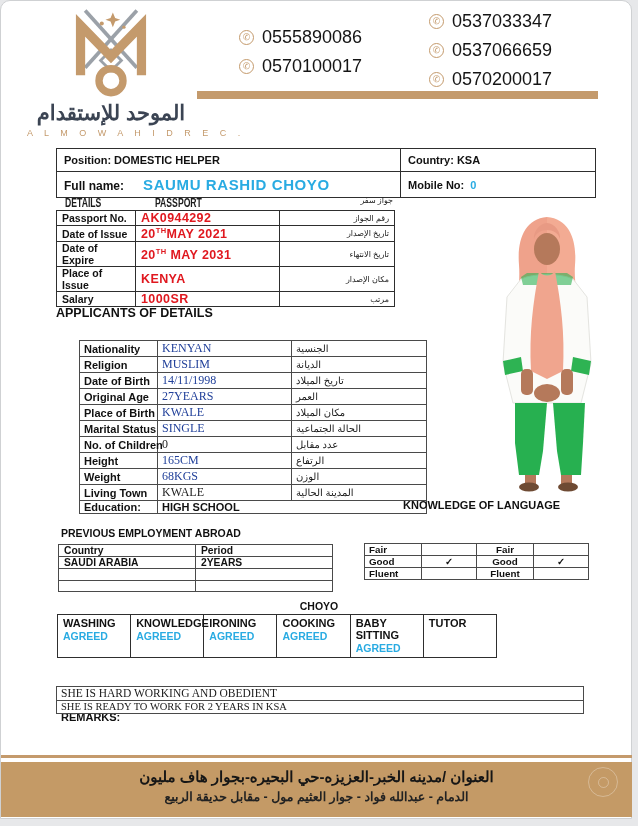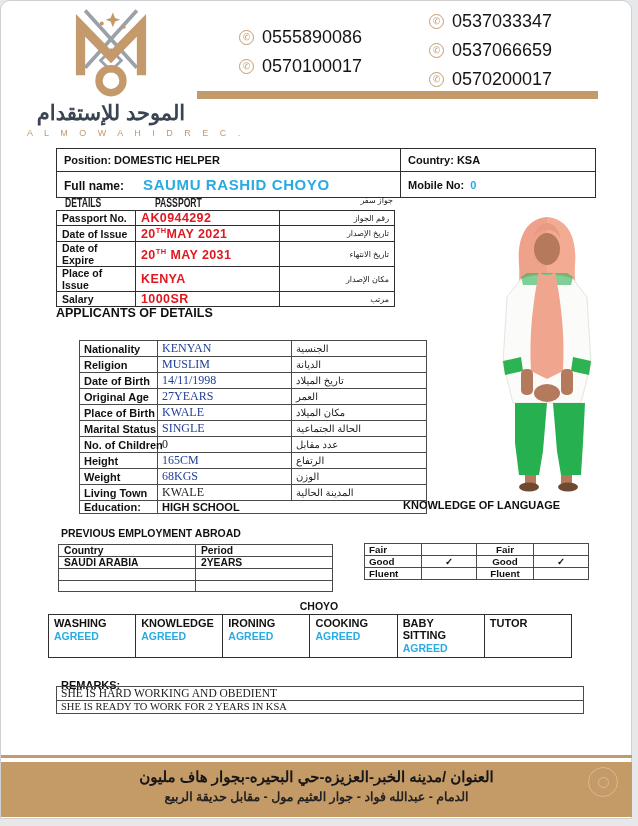--- a/index.html
+++ b/index.html
@@ -66,27 +66,27 @@
 
   
   .lang-table { position:absolute; left:363px; top:542px; width:224px; border-collapse:collapse; table-layout:fixed; }
   .lang-table td { border:1.3px solid #4a4a4a; height:11.5px; padding:0 4px; font-size:9.8px; font-weight:bold; color:#111; }
   .lang-head { text-align:center; }
   .lang-level-ar { text-align:center; }
   .lang-check { text-align:center; color:#1d1d8f; font-size:12px; font-weight:bold; }
 
   
   .skills-heading { position:absolute; left:56px; top:599px; width:524px; text-align:center; font-size:10.5px; font-weight:bold; color:#101010; }
-  .skills-table { position:absolute; left:47px; top:613px; width:524px; border-collapse:collapse; table-layout:fixed; }
+  .skills-table { position:absolute; left:56px; top:613px; width:440px; border-collapse:collapse; table-layout:fixed; }
   .skills-table td { border:1.6px solid #2e2e2e; height:43px; padding:2px 5px; vertical-align:top; }
   .skill-name { font-size:11px; font-weight:bold; color:#111; display:block; }
   .skill-val { font-size:10.5px; font-weight:bold; color:#29abe2; display:block; margin-top:1px; }
 
   
-  .remarks-heading { position:absolute; left:60px; top:678px; font-size:11px; font-weight:bold; color:#101010; }
+  .remarks-heading { position:absolute; left:60px; top:710px; font-size:11px; font-weight:bold; color:#101010; }
   .remarks-table { position:absolute; left:55px; top:685px; width:528px; border-collapse:collapse; table-layout:fixed;border-radius:13px; }
   .remarks-table td { border:1.2px solid #4a4a4a; height:13.5px; padding:0 4px; font-family:"Liberation Serif", serif; color:#1a1a1a; }
   .remark-line0 { font-size:11.5px; padding-left:9px; }
   .remark-line1 { font-size:10.5px; }
 
   
   .footer-line { position:absolute; left:0; top:754px; width:631px; height:3px; background:#c49a6c; }
   .footer-bar { position:absolute; left:0; top:761px; width:631px; height:55px; background:#c49a66; text-align:center; direction:rtl; }
   .footer-l1 { font-size:15px; font-weight:bold; color:#161616; margin-top:6px; }
   .footer-l2 { font-size:12.5px; font-weight:bold; color:#222; margin-top:3px; }

